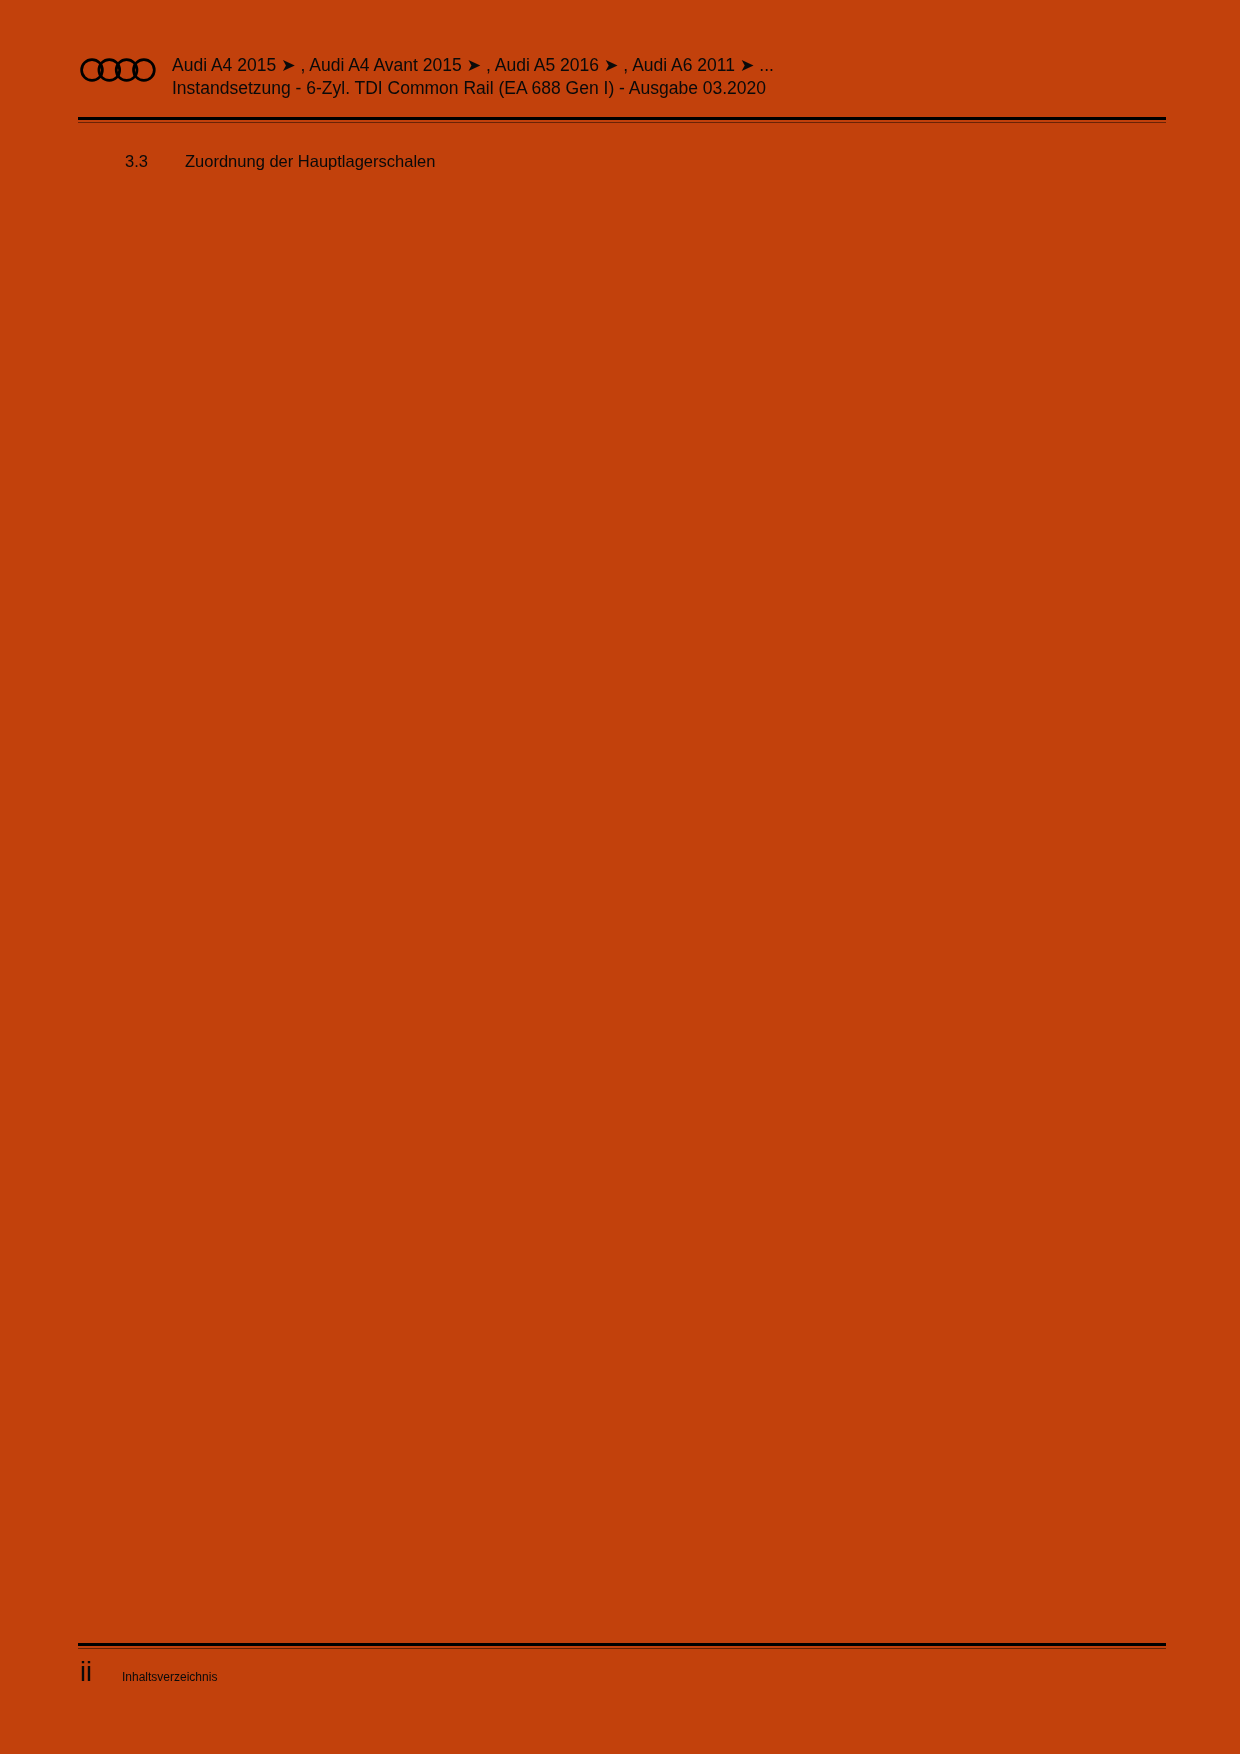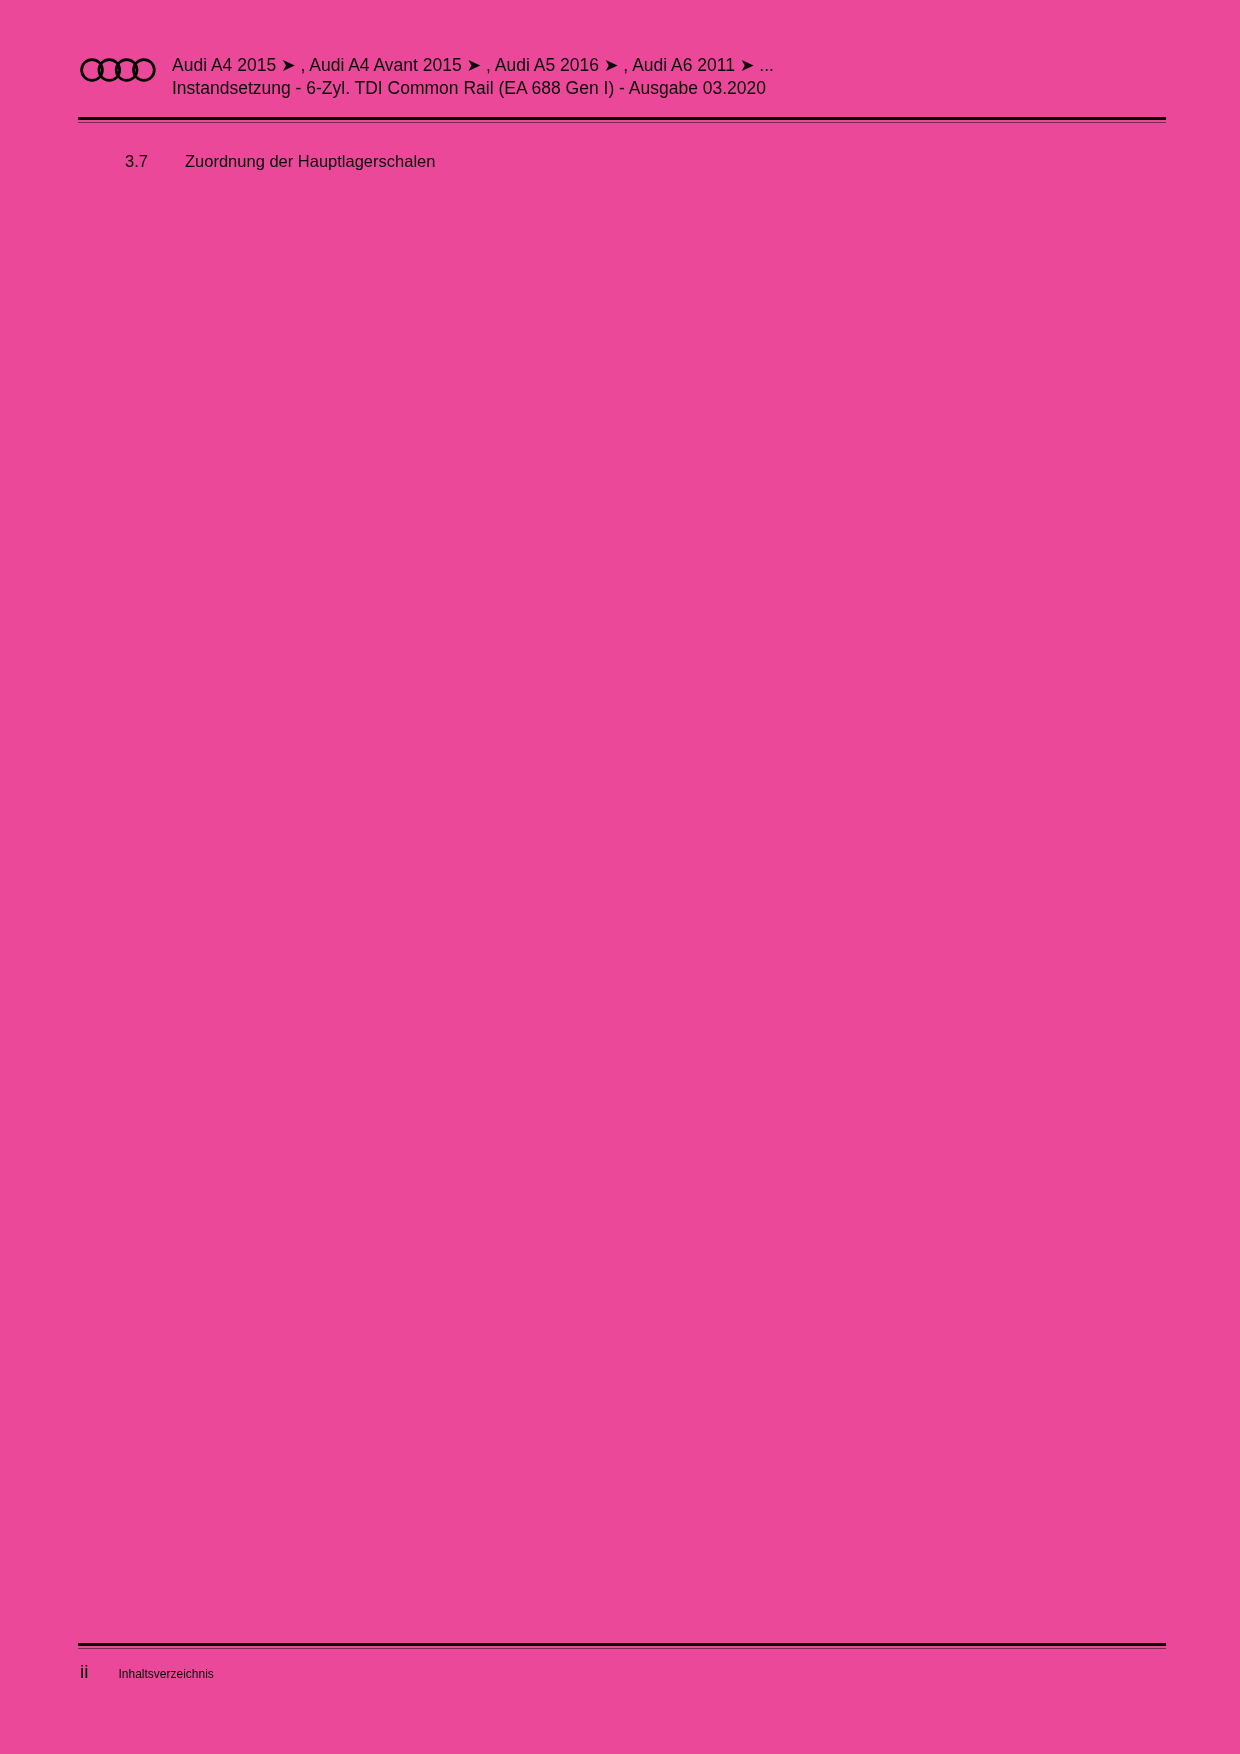--- a/index.html
+++ b/index.html
@@ -1,20 +1,20 @@
 <!DOCTYPE html>
 <html lang="de"><head>
 <meta charset="utf-8">
 <style>
   html,body { margin:0; padding:0; background:#e8e8e8; }
   .page {
     position:relative;
     width:1240px; height:1754px;
     margin:0 auto;
-    background:#ec4899;
+    background:#c2410c;
     font-family:"Liberation Sans","DejaVu Sans",sans-serif;
     color:#0a0a0a;
     overflow:hidden;
   }
 
   
   .header { position:absolute; top:54px; left:80px; right:76px; }
   .header-flex { display:flex; align-items:flex-start; gap:16px; }
   .logo { flex:none; margin-top:2px; }
   .header-lines { font-size:17.5px; line-height:23px; white-space:nowrap; }
@@ -44,21 +44,21 @@
     background-position:left bottom;
   }
   .row .page  { flex:none; min-width:46px; text-align:right; }
 
   
   .footer-rule { position:absolute; top:1643px; left:78px; right:74px; }
   .footer {
     position:absolute; top:1656px; left:80px;
     display:flex; align-items:baseline; gap:30px;
   }
-  .footer .roman { font-size:19px; line-height:32px; }
+  .footer .roman { font-size:27px; line-height:32px; }
   .footer .label { font-size:12px; }
 </style>
 </head>
 <body>
 
 <div class="page">
 
   <div class="header">
     <div class="header-flex">
       <svg class="logo" width="76" height="28" viewBox="0 0 76 28" aria-hidden="true">
@@ -73,21 +73,21 @@
         <div>Audi A4 2015 ➤ , Audi A4 Avant 2015 ➤ , Audi A5 2016 ➤ , Audi A6 2011 ➤ ...</div>
         <div>Instandsetzung - 6-Zyl. TDI Common Rail (EA 688 Gen I) - Ausgabe 03.2020</div>
       </div>
     </div>
   </div>
 
   <div class="rule header-rule"></div>
 
   <div class="toc">
       <div class="row plain">
-        <span class="num">3.7</span>
+        <span class="num">3.3</span>
         <span class="title">Zuordnung der Hauptlagerschalen</span>
         <span class="leader"></span>
         <span class="page">43</span>
       </div>
     </div>
 
   <div class="rule footer-rule"></div>
 
   <div class="footer">
     <span class="roman">ii</span>

